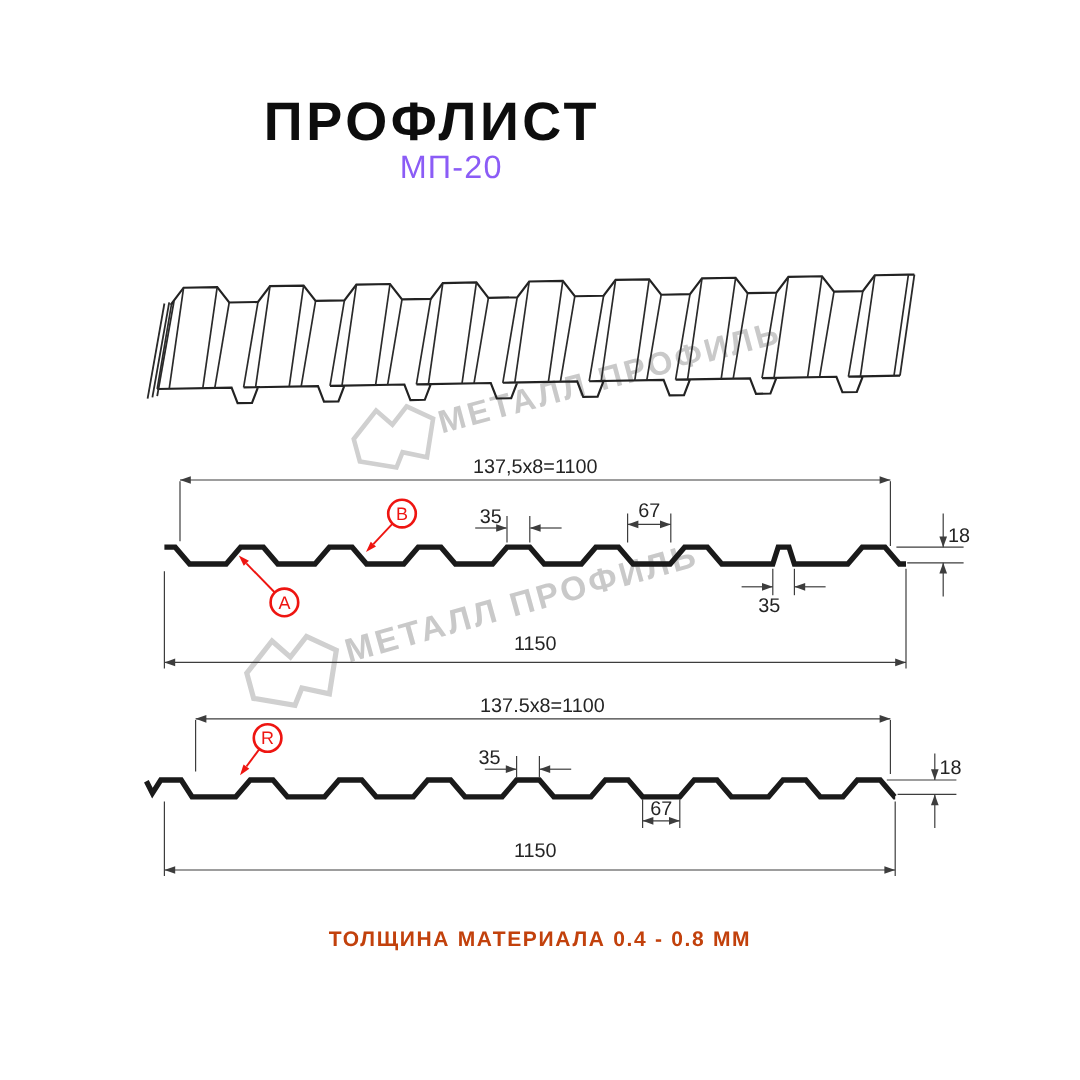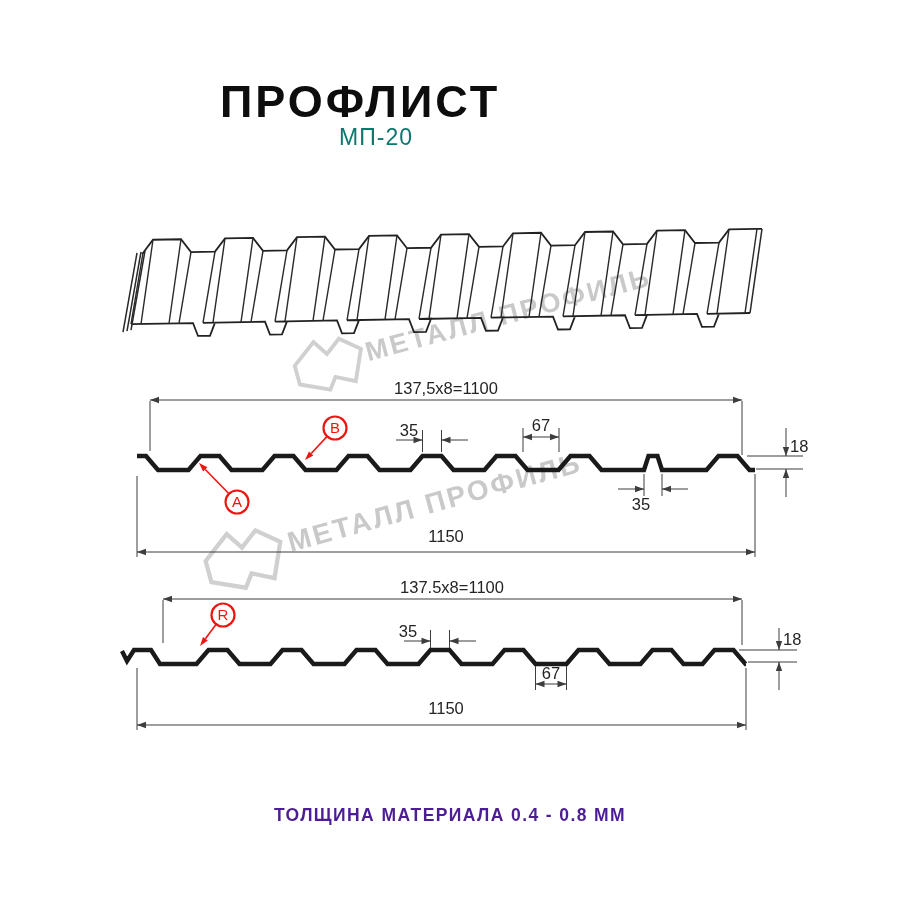--- a/index.html
+++ b/index.html
@@ -1,24 +1,24 @@
 <!DOCTYPE html>
 <html><head>
 <meta charset="utf-8">
 <style>
   html,body{margin:0;padding:0;}
   body{width:900px;height:900px;background:#ffffff;position:relative;overflow:hidden;
        font-family:"Liberation Sans", sans-serif;}
   .abs{position:absolute;}
   .title{top:76px;left:0;width:720px;text-align:center;font-size:45px;font-weight:700;
          letter-spacing:3px;color:#0d0d0d;}
-  .subtitle{top:124px;left:0;width:752px;text-align:center;font-size:23px;font-weight:400;
-         letter-spacing:1px;color:#0f766e;}
-  .footer{top:805px;left:0;width:900px;text-align:center;font-size:17.5px;font-weight:700;
-         letter-spacing:1.4px;color:#4c1d95;}
+  .subtitle{top:124px;left:0;width:752px;text-align:center;font-size:27px;font-weight:400;
+         letter-spacing:1px;color:#8b5cf6;}
+  .footer{top:772px;left:0;width:900px;text-align:center;font-size:17.5px;font-weight:700;
+         letter-spacing:1.4px;color:#c2410c;}
   .wm-text{font-weight:700;color:#c9c9c9;white-space:nowrap;letter-spacing:2.5px;
          transform-origin:0 0;z-index:1;}
   .wm-logo{z-index:1;}
   #draw{z-index:2;top:0;left:0;}
   .hdr{z-index:3;}
 </style>
 </head>
 <body>
 
 <svg class="abs wm-logo" style="left:288px;top:336px" width="78" height="58" viewBox="0 0 92 66">

